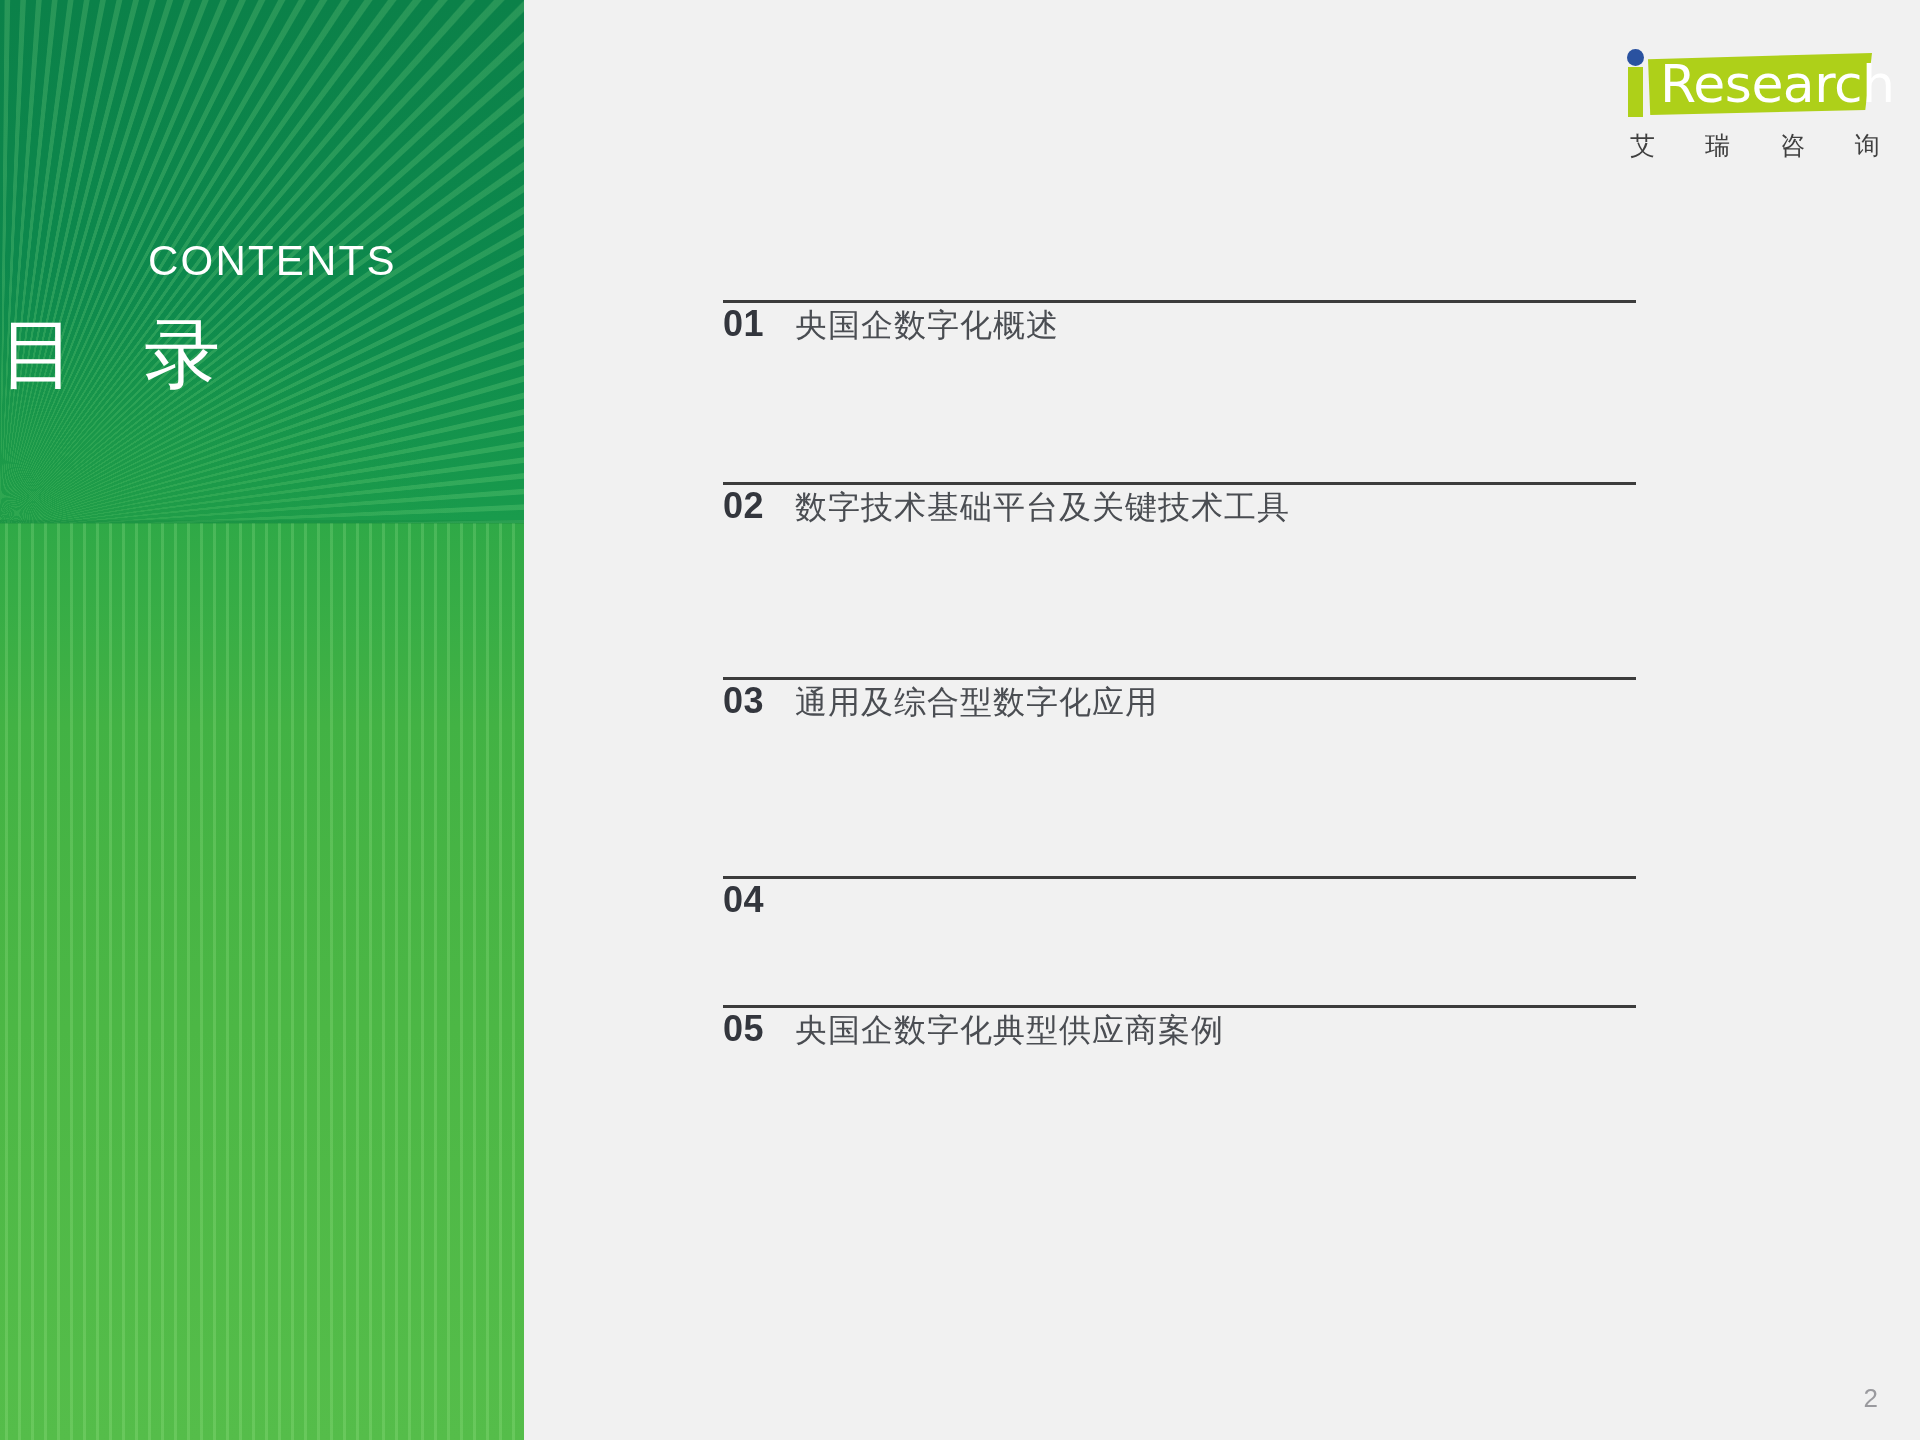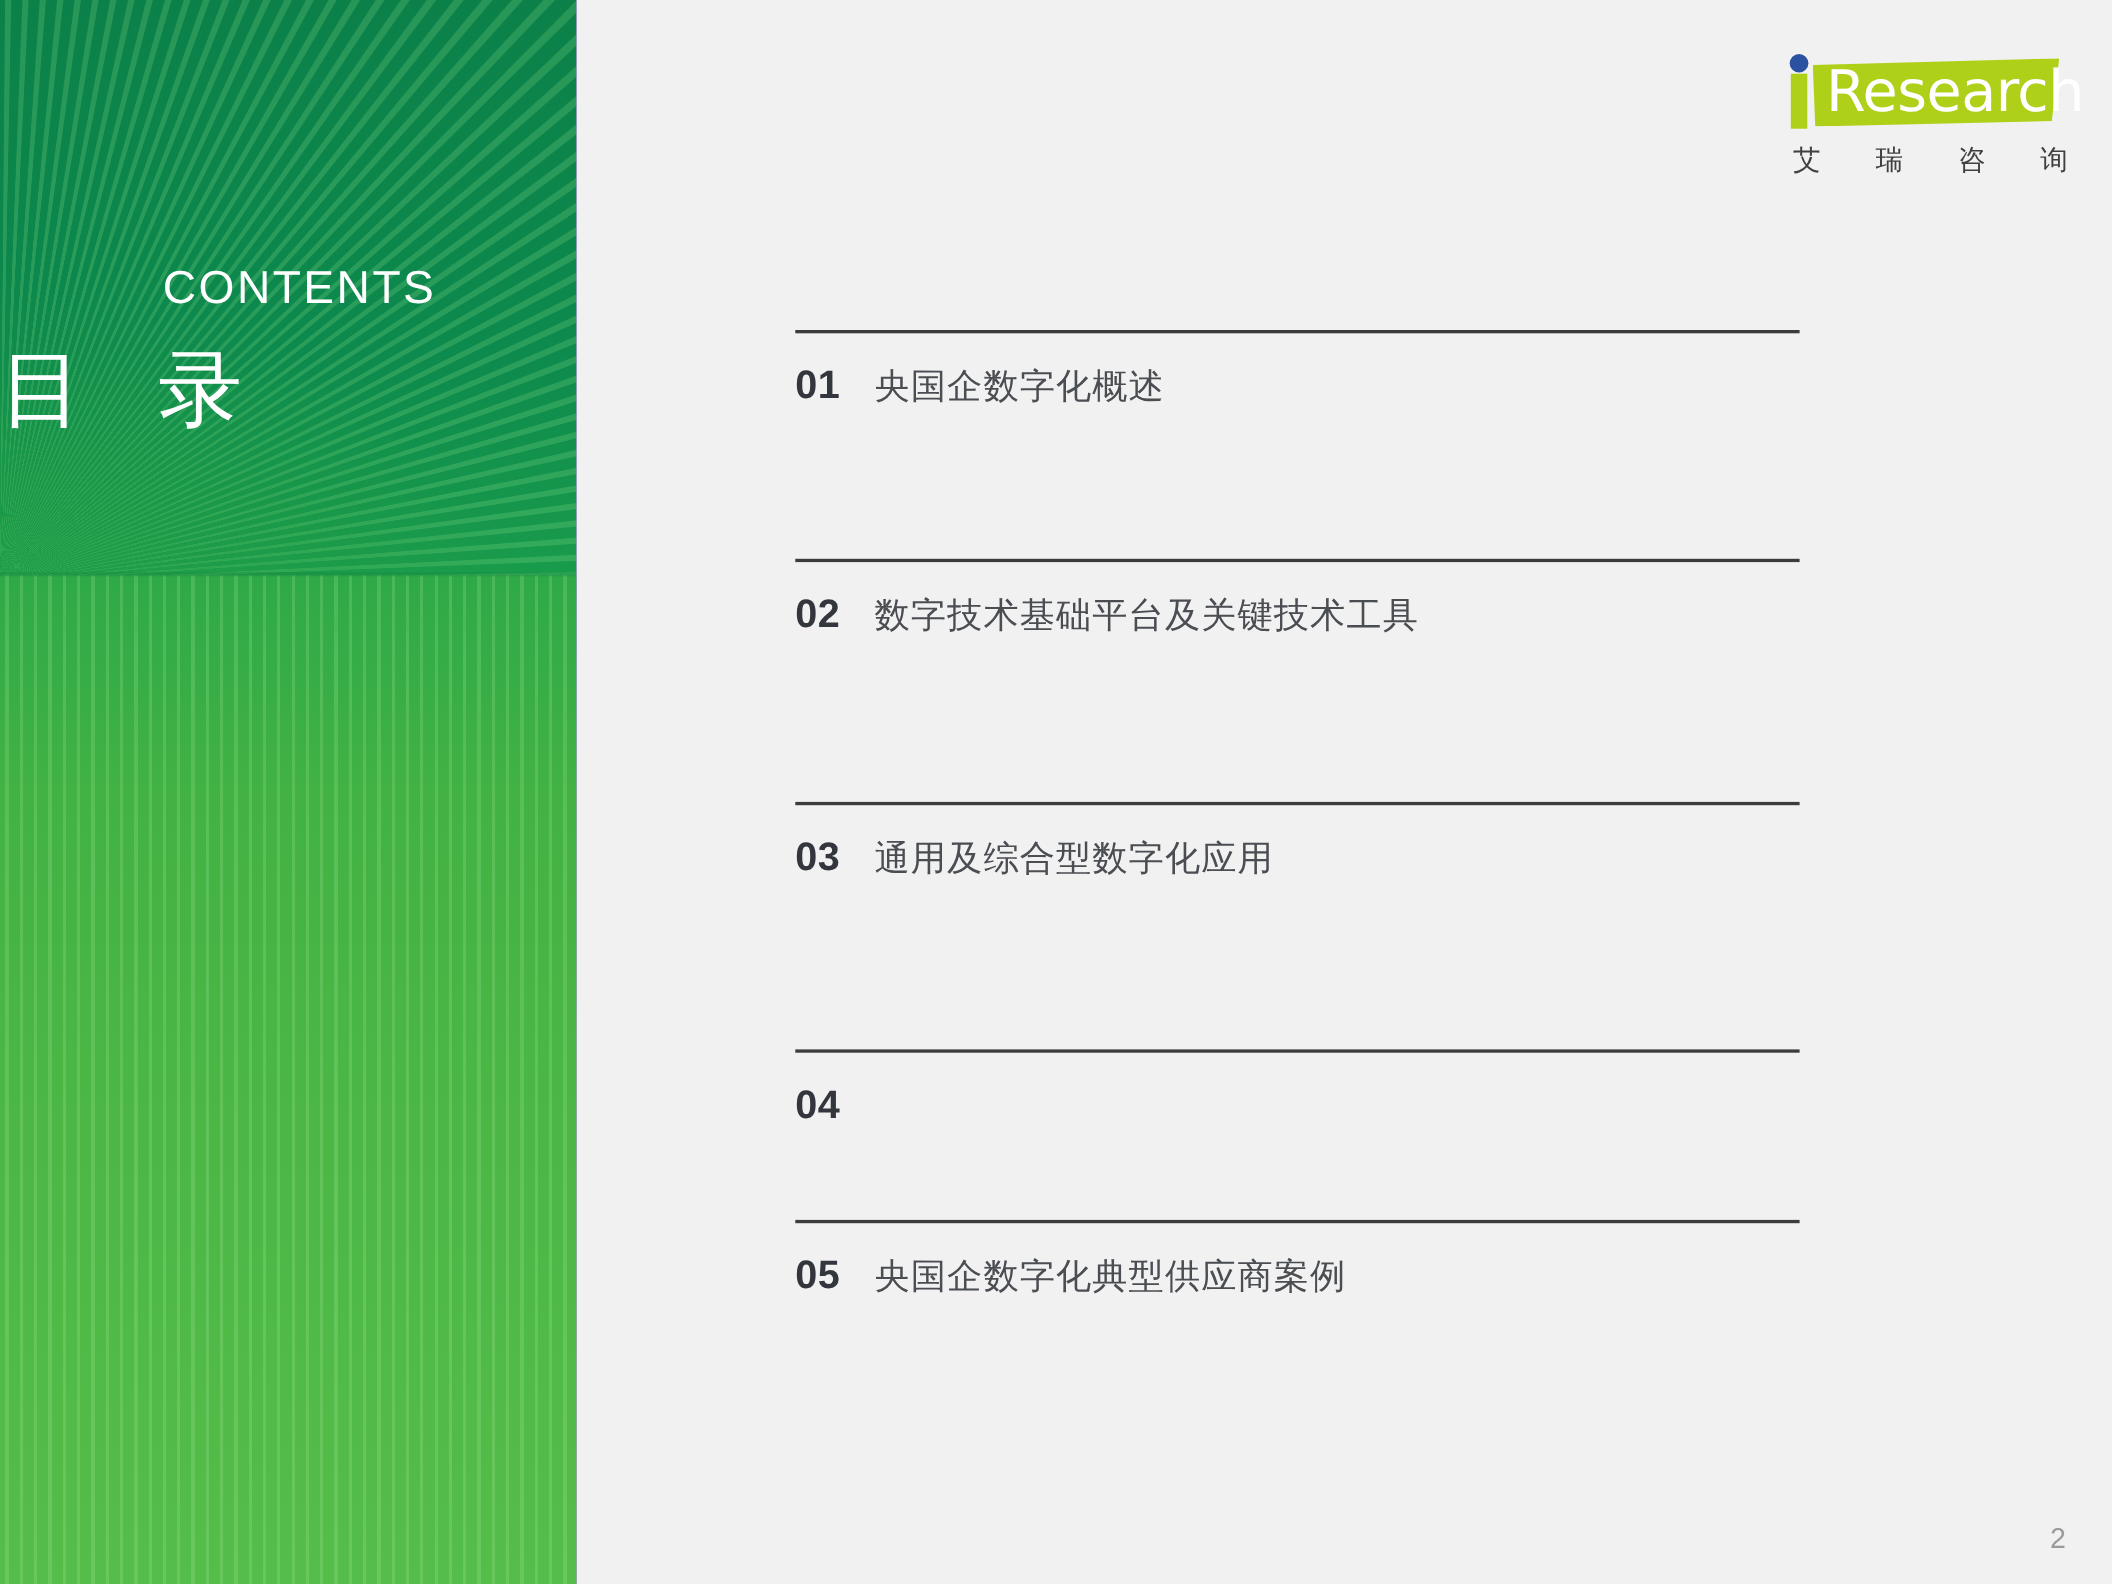--- a/index.html
+++ b/index.html
@@ -21,21 +21,21 @@
   }
 
   
   .left-panel {
     position: absolute;
     left: 0;
     top: 0;
     width: 524px;
     height: 1440px;
     overflow: hidden;
-    background: #4c1d95;
+    background: #4d7c0f;
   }
 
   
   .panel-base {
     position: absolute;
     inset: 0;
     background: linear-gradient(to bottom,
         #0b8149 0%,
         #0d8a4d 22%,
         #199b4c 36%,
@@ -206,21 +206,20 @@
     width: 913px;
   }
   .toc-rule {
     width: 913px;
     height: 3px;
     background: #3c3c3c;
   }
   .toc-row {
     display: flex;
     align-items: baseline;
-    padding-top: 26px;
   }
   .toc-num {
     font-size: 36px;
     font-weight: bold;
     color: #33363d;
     letter-spacing: 0.5px;
     width: 72px;
     flex: 0 0 72px;
     font-family: "Liberation Sans", "DejaVu Sans", sans-serif;
   }

